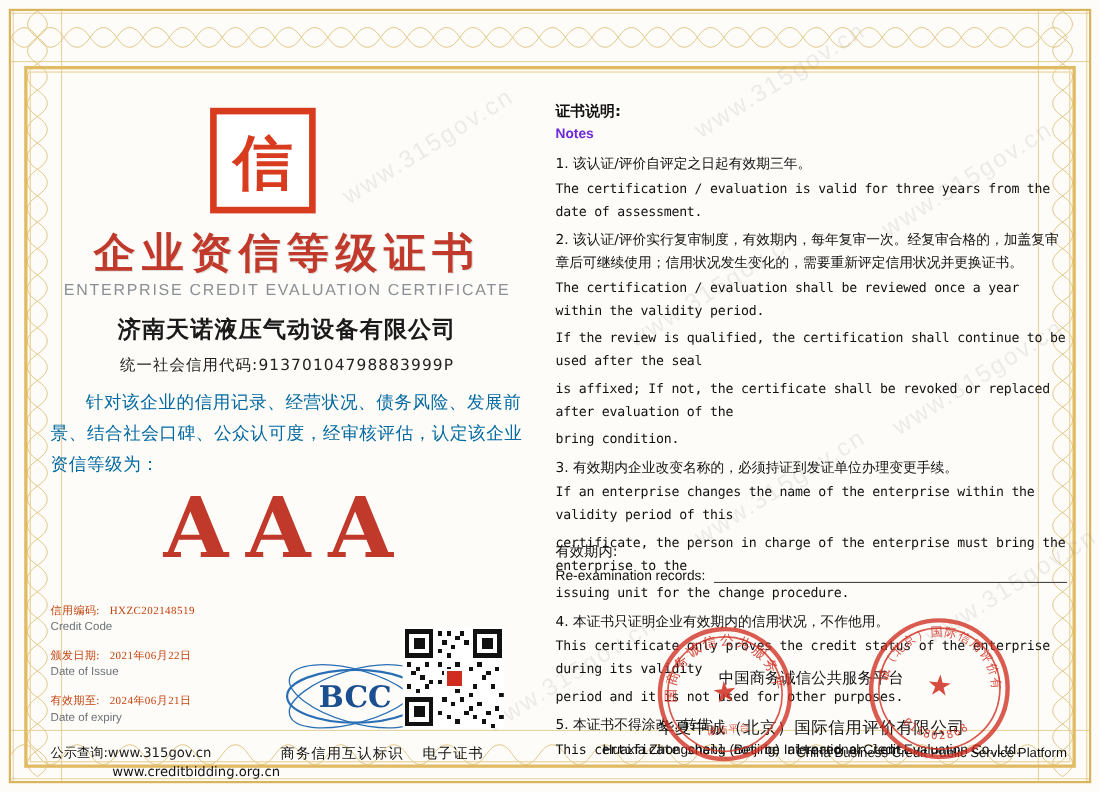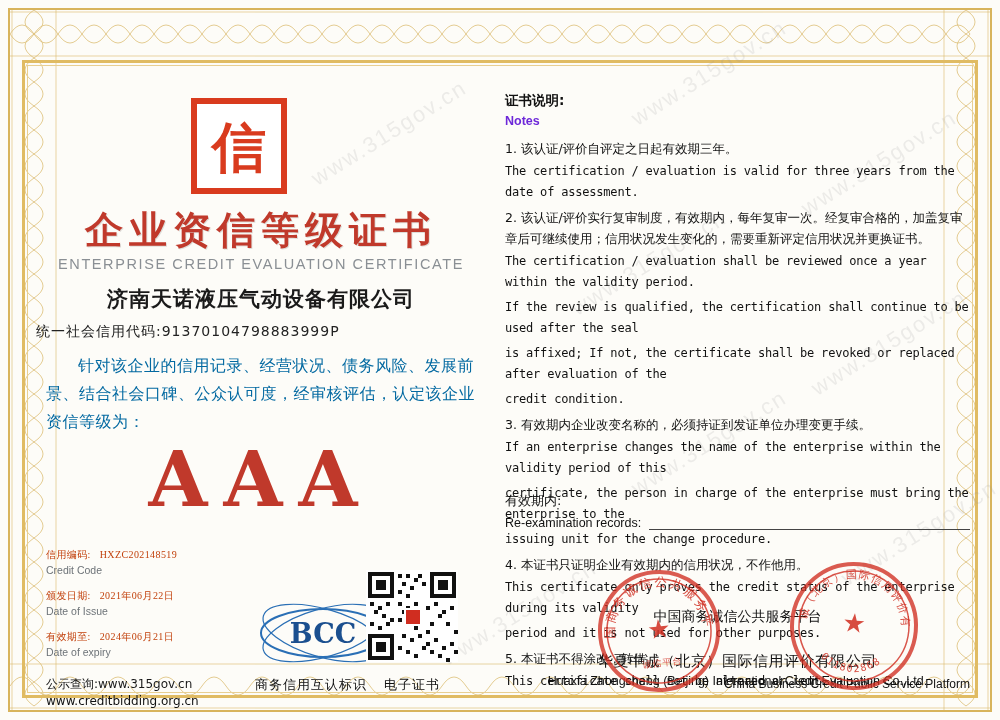--- a/index.html
+++ b/index.html
@@ -141,20 +141,21 @@
     font-weight: bold;
     letter-spacing: 1px;
     color: #1a1a1a;
     font-family: "DejaVu Sans", sans-serif;
   }
   .credit-code-line {
     position: absolute;
     top: 243px;
     left: 0;
     width: 450px;
+    text-align: center;
     font-size: 14px;
     letter-spacing: 1px;
     color: #222;
     font-family: "DejaVu Sans", sans-serif;
   }
 
   .body-text {
     position: absolute;
     top: 272px;
     left: 10px;
@@ -211,21 +212,21 @@
     position: absolute;
     left: 10px;
     top: 596px;
     width: 260px;
     font-size: 12px;
     color: #111;
     font-family: "DejaVu Sans", sans-serif;
     line-height: 17px;
   }
   .query .url { color: #1a1a1a; }
-  .query .url2 { display:block; }
+  .query .url2 { display:block; margin-left: 56px; }
 
   
   .bcc {
     position: absolute;
     left: 222px;
     top: 520px;
     width: 130px;
     height: 66px;
   }
   .bcc-label {
@@ -557,21 +558,21 @@
 
     <div>
       <div class="note-cn">1. 该认证/评价自评定之日起有效期三年。</div>
       <div class="note-en">The certification / evaluation is valid for three years from the date of assessment.</div>
     </div>
     <div>
       <div class="note-cn">2. 该认证/评价实行复审制度，有效期内，每年复审一次。经复审合格的，加盖复审章后可继续使用；信用状况发生变化的，需要重新评定信用状况并更换证书。</div>
       <div class="note-en">The certification / evaluation shall be reviewed once a year within the validity period.</div>
       <div class="note-en">If the review is qualified,  the certification shall continue to be used after the seal</div>
       <div class="note-en">is affixed; If not, the certificate shall be revoked or replaced after evaluation of the</div>
-      <div class="note-en">credit condition.</div>
+      <div class="note-en">bring condition.</div>
     </div>
     <div>
       <div class="note-cn">3. 有效期内企业改变名称的，必须持证到发证单位办理变更手续。</div>
       <div class="note-en">If an enterprise changes the name of the enterprise within the validity period of this</div>
       <div class="note-en">certificate, the person in charge of the enterprise must bring the enterprise to the</div>
       <div class="note-en">issuing unit for the change procedure.</div>
     </div>
     <div>
       <div class="note-cn">4. 本证书只证明企业有效期内的信用状况，不作他用。</div>
       <div class="note-en">This certificate only proves the credit status of the enterprise during its validity</div>

